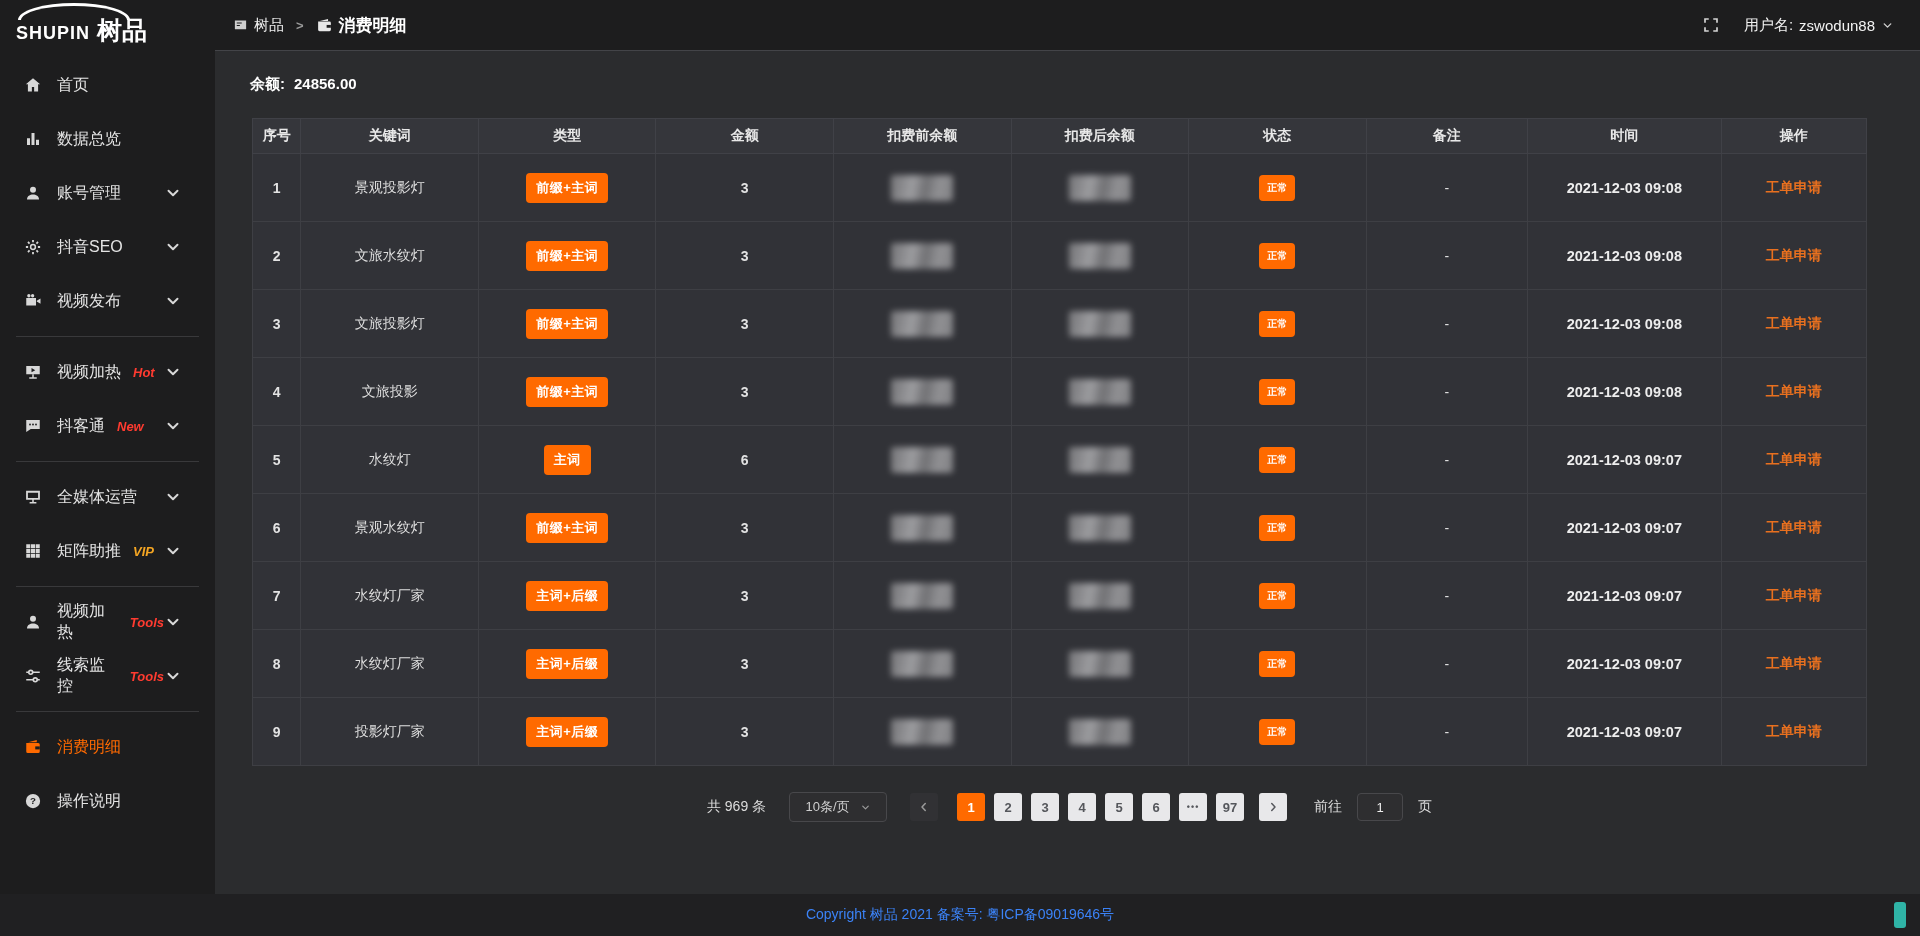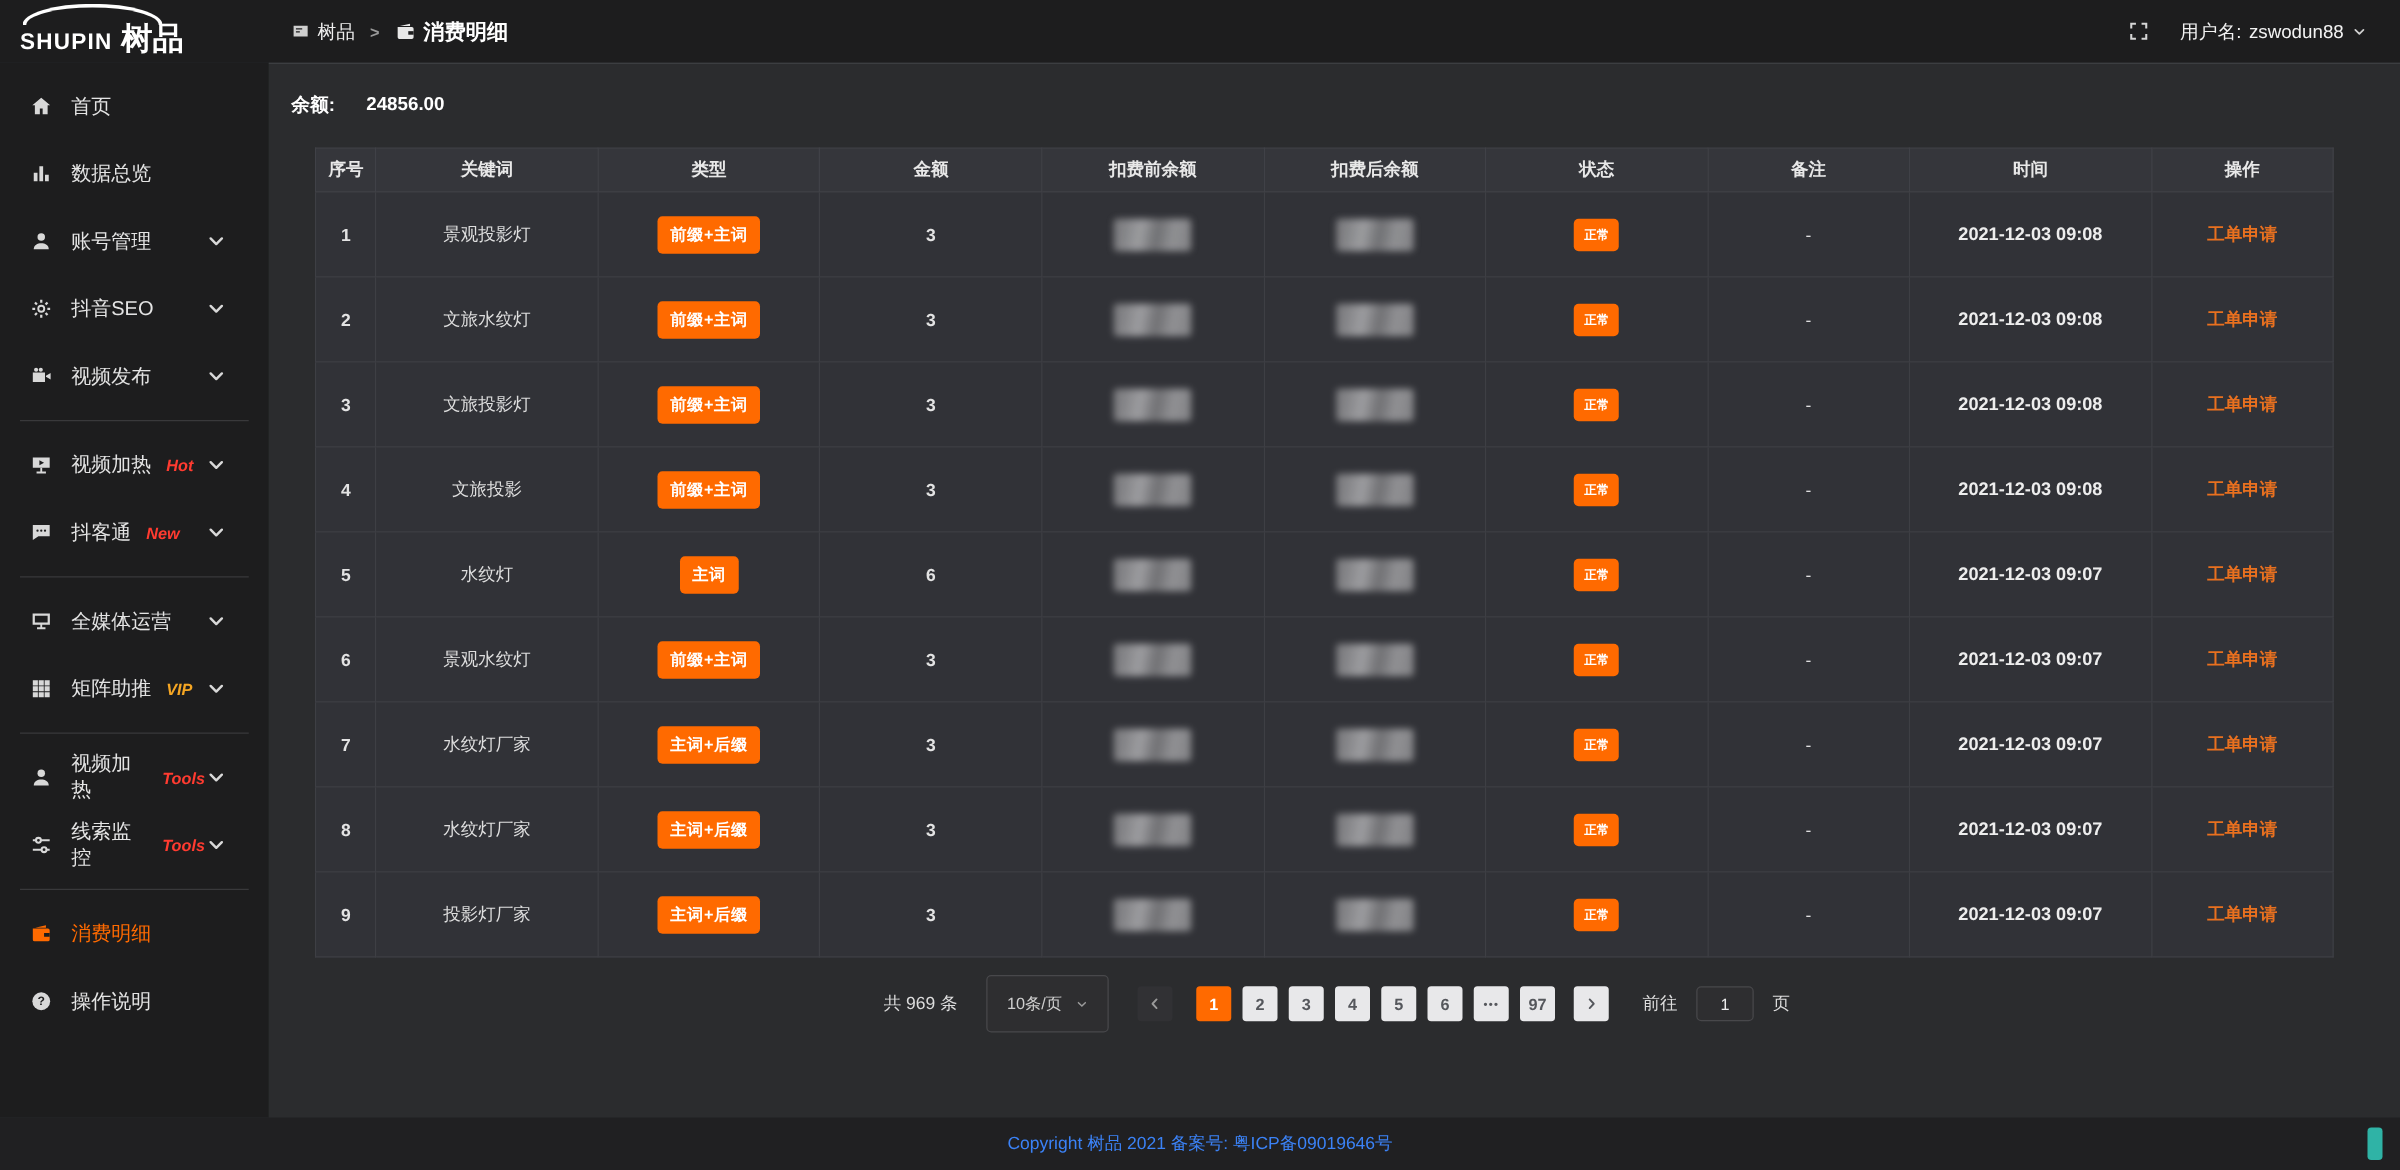--- a/index.html
+++ b/index.html
@@ -34,43 +34,43 @@
     font-size:16px;cursor:pointer}
   .side-item .icon{width:18px;height:18px;margin-right:15px;color:#d8d8d8;flex:0 0 18px}
   .side-tag{font-style:italic;font-weight:700;font-size:13px;margin-left:12px}
   .side-chevron{margin-left:auto;width:14px;height:14px;color:#9b9b9b;flex:0 0 14px}
   .side-item.active{color:#ff6a00}
   .side-item.active .icon{color:#ff6a00}
   .side-divider{border-top:1px solid #39393b;margin:8px 16px}
 
   
   .content{flex:1;background:#2b2c2e;border-top:1px solid #434448;padding:24px 43px 0 18px;overflow:hidden}
-  .balance{font-size:15px;font-weight:700;color:#fff;margin:0 0 24px 0;display:flex;gap:25px}
+  .balance{font-size:15px;font-weight:700;color:#fff;margin:0 0 24px 17px;display:flex;gap:9px}
 
   table{border-collapse:collapse;margin-left:19px;width:calc(100% - 29px);table-layout:fixed}
   th{height:35px;background:#35363b;color:#e8e8e8;font-size:14px;font-weight:700;
     border:1px solid #404147;text-align:center}
   td{height:68px;background:#313237;color:#dedede;font-size:14px;text-align:center;
     border:1px solid #3e3f44;vertical-align:middle}
   .cell-index,.cell-amount{font-weight:600;color:#e3e3e3}
   .cell-time{font-weight:600;color:#ededed;font-size:14.5px}
   .tag-type{display:inline-block;background:#ff6a00;color:#fff;font-size:13px;font-weight:600;
     padding:6px 10px;border-radius:4px;letter-spacing:.5px}
   .tag-status{display:inline-block;background:#ff6a00;color:#fff;font-size:10px;font-weight:600;
     padding:6px 8px;border-radius:4px}
   .masked{width:62px;height:26px;margin:0 auto;border-radius:3px;filter:blur(3px);opacity:.9;
     background:linear-gradient(100deg,#87878a 10%,#a9a9ac 35%,#77777a 55%,#9b9b9e 75%,#8a8a8d 100%)}
   .action-link{color:#e8701f;font-weight:600;font-size:14px;cursor:pointer;text-decoration:none}
 
   
   .pagination{margin:14px 0 0 29px;display:flex;align-items:center;justify-content:center;gap:15px;
     color:#dcdcdc;font-size:14px}
-  .page-size{height:46px;min-width:98px;background:#2e2e30;border:1px solid #48484b;border-radius:4px;
+  .page-size{height:30px;min-width:98px;background:#2e2e30;border:1px solid #48484b;border-radius:4px;
     color:#cfcfcf;font-size:13px;display:flex;align-items:center;justify-content:center;gap:10px;
-    padding:0 10px;cursor:pointer;margin:0 8px}
+    padding:0 10px;cursor:pointer;margin:12px 8px}
   .page-size .icon{width:11px;height:11px;color:#9b9b9b}
   .page-btn{min-width:28px;height:28px;background:#e8e8ea;color:#55575c;border-radius:3px;
     display:flex;align-items:center;justify-content:center;font-size:13px;font-weight:700;
     padding:0 6px;cursor:pointer}
   .page-btn.active{background:#ff6a00;color:#fff}
   .page-btn.prev{background:#313134;color:#9a9a9a;margin-right:4px}
   .page-btn .icon{width:12px;height:12px}
   .page-btn.ellipsis{font-size:9px;letter-spacing:1px}
   .goto-label{margin-left:12px}
   .goto-input{width:46px;height:28px;background:#2e2e30;border:1px solid #48484b;border-radius:4px;

